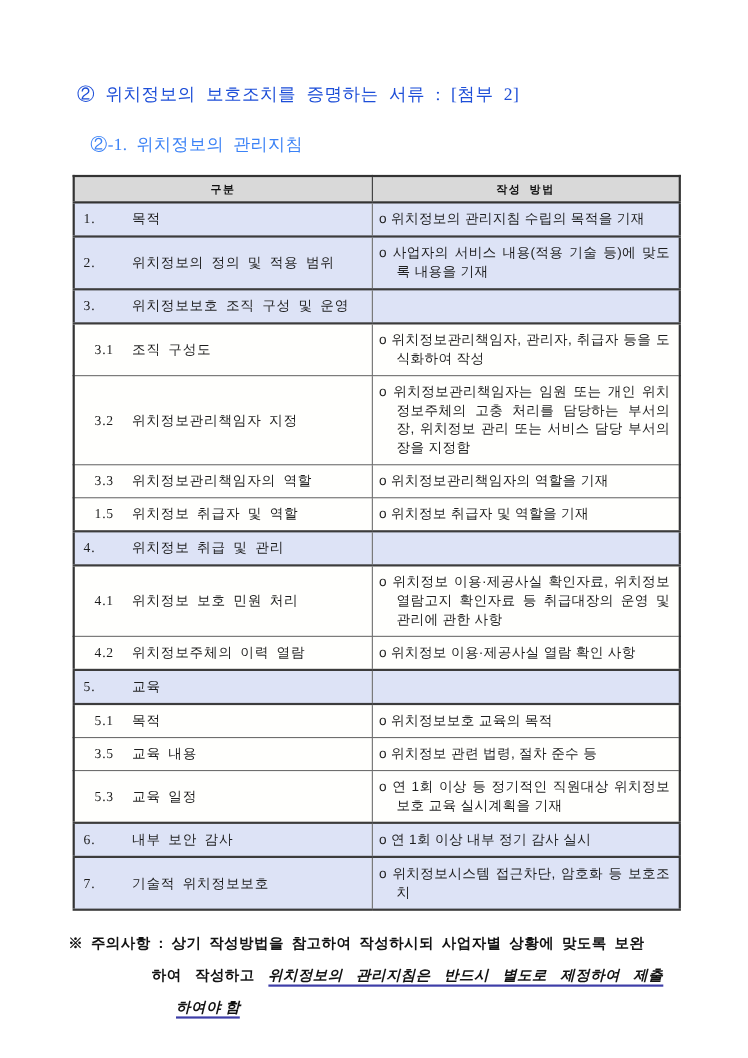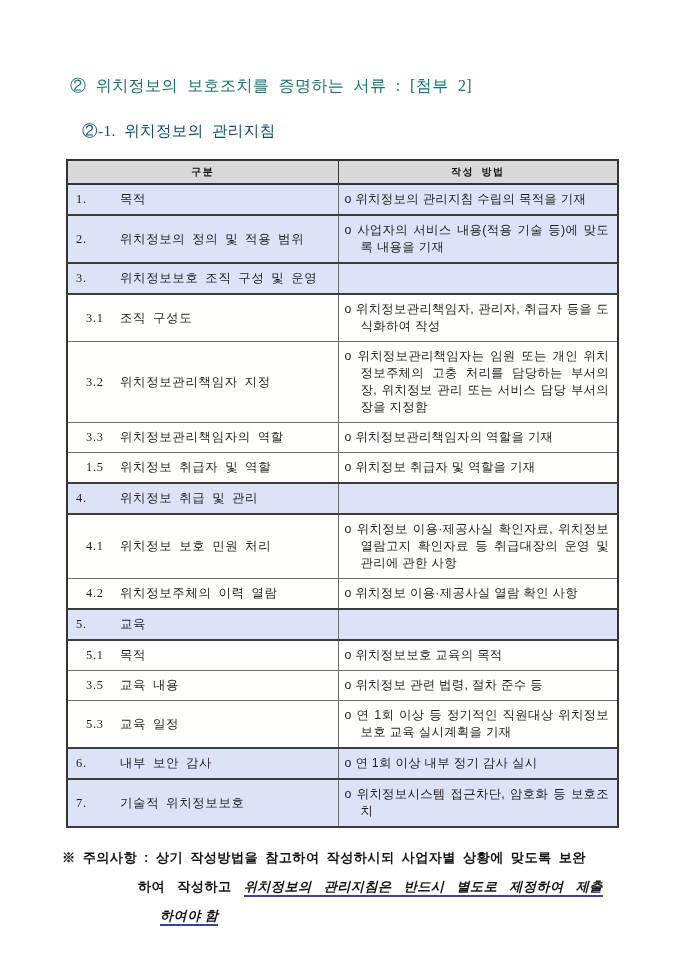--- a/index.html
+++ b/index.html
@@ -12,29 +12,29 @@
     color: #1d1d1d;
   }
   .page { width: 680px; height: 962px; position: relative; }
 
   .title {
     margin: 76px 0 0 70px;
     font-family: "Liberation Serif", serif;
     font-size: 16px;
     letter-spacing: 0.4px;
     word-spacing: 5px;
-    color: #0f766e;
+    color: #1d4ed8;
   }
   .subtitle {
     margin: 24px 0 0 82px;
     font-family: "Liberation Serif", serif;
     font-size: 15.5px;
     letter-spacing: 0.4px;
     word-spacing: 4px;
-    color: #0c4a6e;
+    color: #3b82f6;
   }
 
   table.guide {
     margin: 17px 0 0 66px;
     border-collapse: collapse;
     table-layout: fixed;
     width: 551px;
     border: 2px solid #333333;
   }
   table.guide th {

